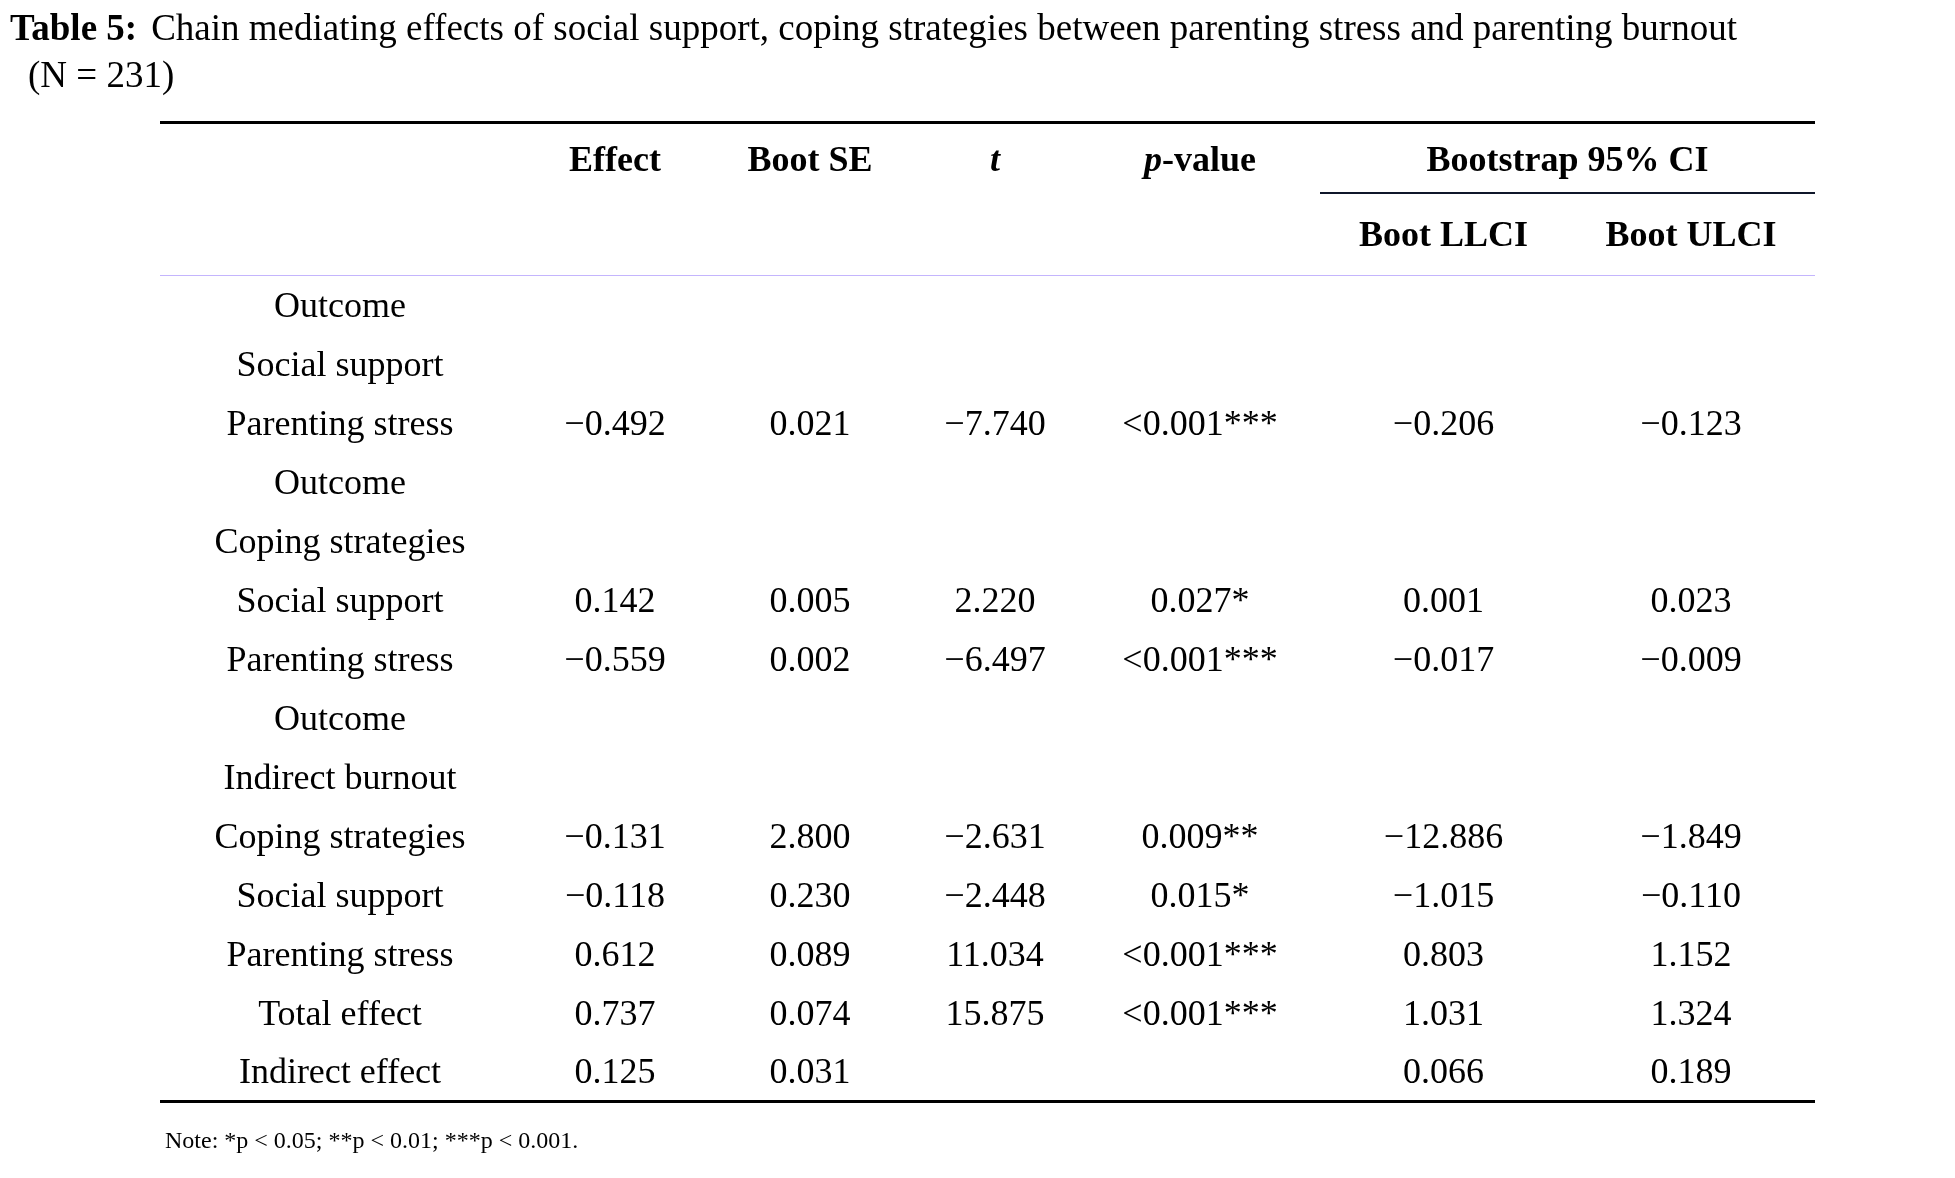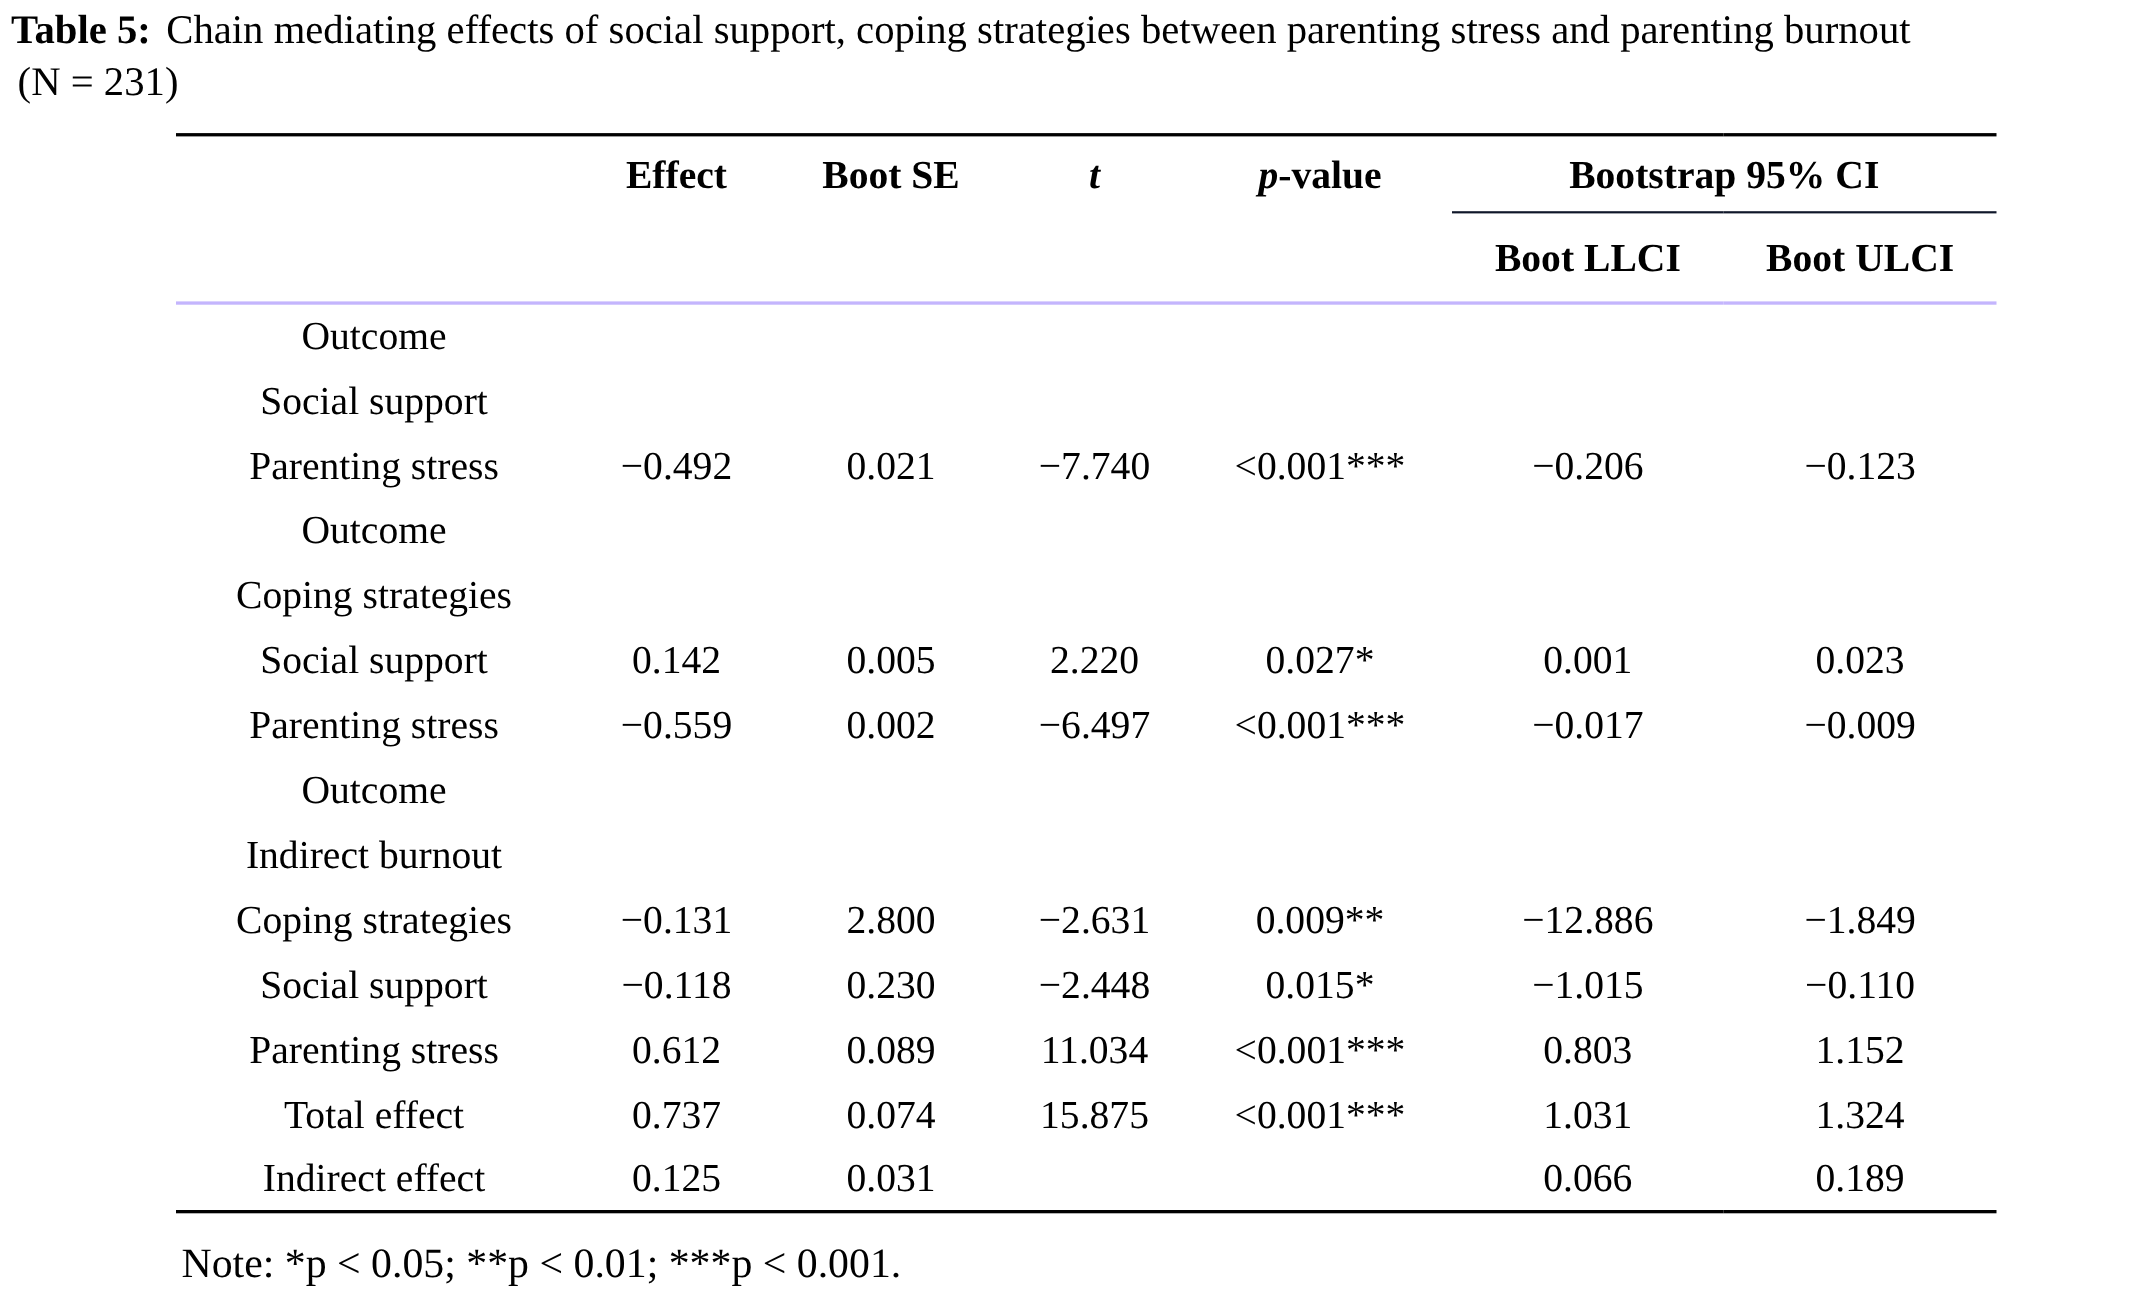--- a/index.html
+++ b/index.html
@@ -14,21 +14,21 @@
   .page { width: 1955px; height: 892px; padding-top: 4px; }
 
   .caption {
     margin-left: 10px;
     margin-right: 8px;
     font-size: 37px;
     line-height: 1.28;
   }
   .cap-label { font-weight: bold; margin-right: 14px; }
   .caption-line2 {
-    margin-left: 16px;
+    margin-left: 28px;
     font-size: 37px;
     line-height: 1.28;
   }
 
   table.stats {
     margin-left: 160px;
     margin-top: 22px;
     width: 1655px;
     table-layout: fixed;
     border-collapse: collapse;
@@ -38,29 +38,29 @@
   }
   table.stats th, table.stats td {
     text-align: center;
     vertical-align: middle;
     white-space: nowrap;
     overflow: visible;
   }
   thead th { font-weight: bold; }
   .header-row-1 th { height: 71px; padding-top: 2px; }
   .th-ci-group { border-bottom: 2px solid #0f172a; }
-  .header-row-2 th { height: 82px; border-bottom: 3px solid #c4b5fd; }
+  .header-row-2 th { height: 82px; border-bottom: 1px solid #c4b5fd; }
   .italic { font-style: italic; }
 
   tbody td { height: 59px; }
 
   .note {
     margin-left: 165px;
     margin-top: 24px;
-    font-size: 38px;
+    font-size: 24px;
   }
 </style>
 </head>
 <body>
 
 <div class="page">
 
   <p class="caption">
     <span class="cap-label">Table 5:</span><span>Chain mediating effects of social support, coping strategies between parenting stress and parenting burnout</span>
   </p>

